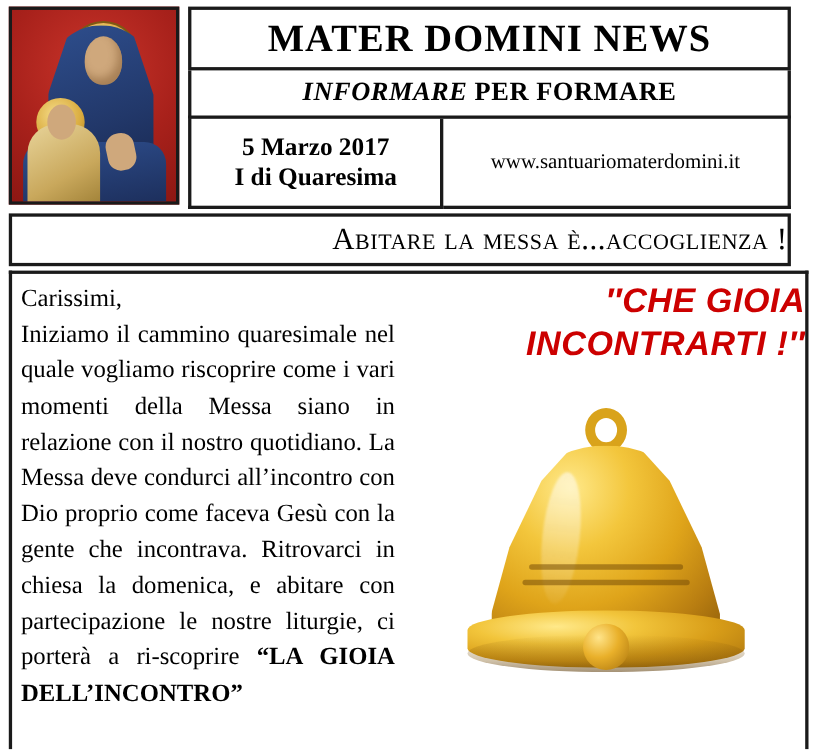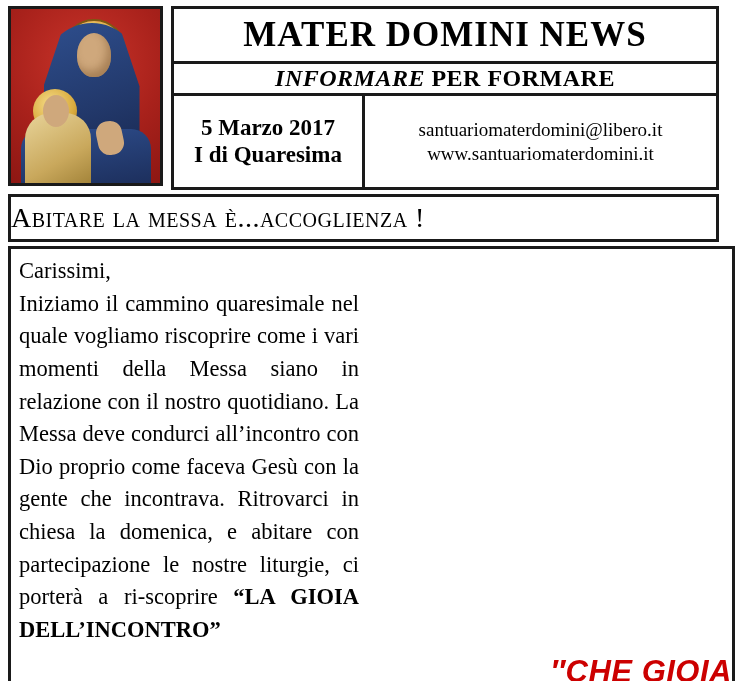--- a/index.html
+++ b/index.html
@@ -145,41 +145,41 @@
   .title-box .title {
     font-family: "Liberation Serif", serif;
     font-weight: bold;
     font-size: 35px;
     letter-spacing: 1px;
     white-space: nowrap;
   }
   .subtitle-box {
     border: 3px solid #1a1a1a;
     border-top: none;
-    height: 32px;
+    height: 44px;
     display: flex;
     align-items: center;
     justify-content: center;
     box-sizing: border-box;
   }
   .subtitle-box .subtitle {
     font-style: italic;
     font-weight: bold;
     font-size: 24px;
     letter-spacing: 0.5px;
   }
   .subtitle-box .subtitle .plain {
     font-style: normal;
   }
   .info-row {
     display: flex;
     flex: 1 1 auto;
   }
   .date-box {
-    width: 194px;
+    width: 232px;
     border: 3px solid #1a1a1a;
     border-top: none;
     box-sizing: border-box;
     display: flex;
     flex-direction: column;
     align-items: center;
     justify-content: center;
     line-height: 1.15;
   }
   .date-box .d1, .date-box .d2 {
@@ -202,40 +202,39 @@
     font-size: 19px;
   }
 
   
   .headline-box {
     margin: 4px 24px 0 8px;
     border: 3px solid #1a1a1a;
     height: 48px;
     display: flex;
     align-items: center;
-    justify-content: flex-start;
+    justify-content: flex-end;
     box-sizing: border-box;
   }
   .headline-box .headline {
     font-size: 28px;
     font-variant: small-caps;
     letter-spacing: 0.5px;
     white-space: nowrap;
   }
 
   
   .body-box {
     margin: 4px 8px 0 8px;
     border: 3px solid #1a1a1a;
     border-bottom: none;
     height: 435px;
     box-sizing: border-box;
     display: flex;
     overflow: hidden;
-    flex-direction: column;
   }
   .col-text {
     width: 358px;
     flex: 0 0 auto;
     padding: 6px 10px 0 8px;
     box-sizing: border-box;
   }
   .col-text p {
     margin: 0;
     font-size: 22.5px;
@@ -385,21 +384,20 @@
       </div>
       <div class="subtitle-box">
         <span class="subtitle"><span>INFORMARE</span><span class="plain"> PER FORMARE</span></span>
       </div>
       <div class="info-row">
         <div class="date-box">
           <span class="d1">5 Marzo 2017</span>
           <span class="d2">I di Quaresima</span>
         </div>
         <div class="contact-box">
-          <span class="c1">santuariomaterdomini@libero.it</span>
           <span class="c2">www.santuariomaterdomini.it</span>
         </div>
       </div>
     </div>
   </div>
 
   <div class="headline-box">
     <span class="headline">Abitare la messa è...accoglienza !</span>
   </div>
 

